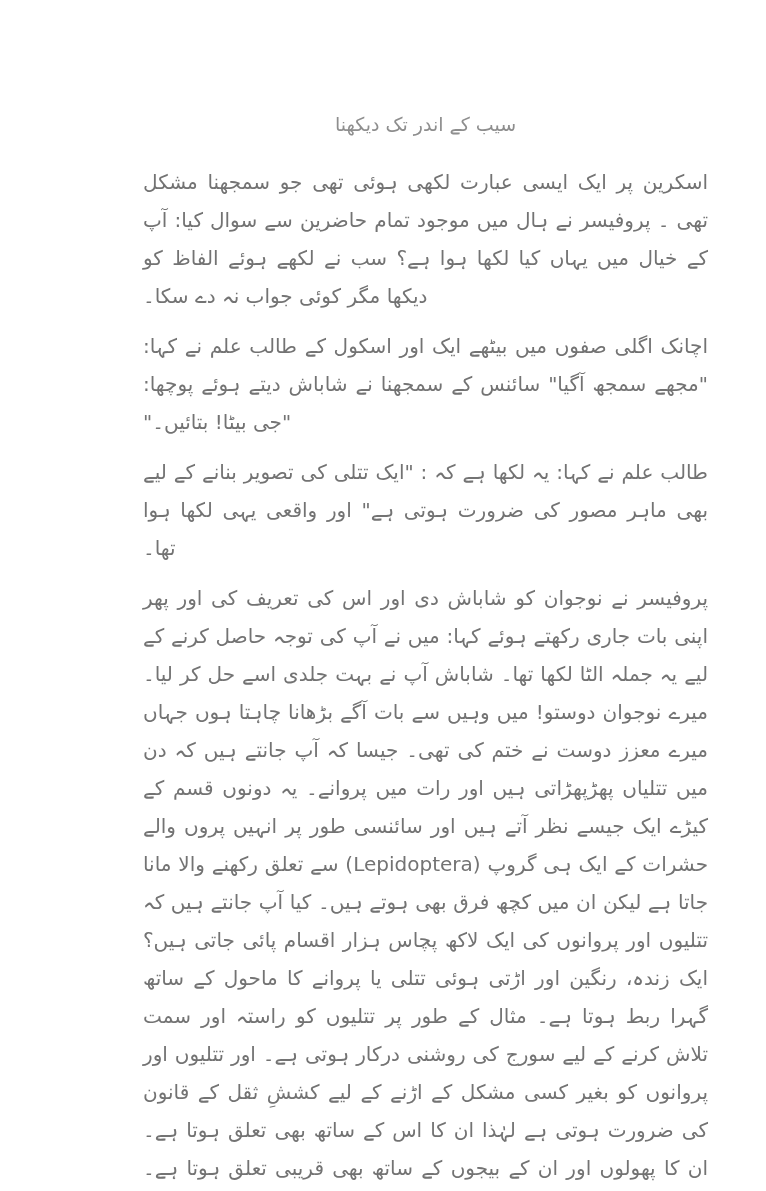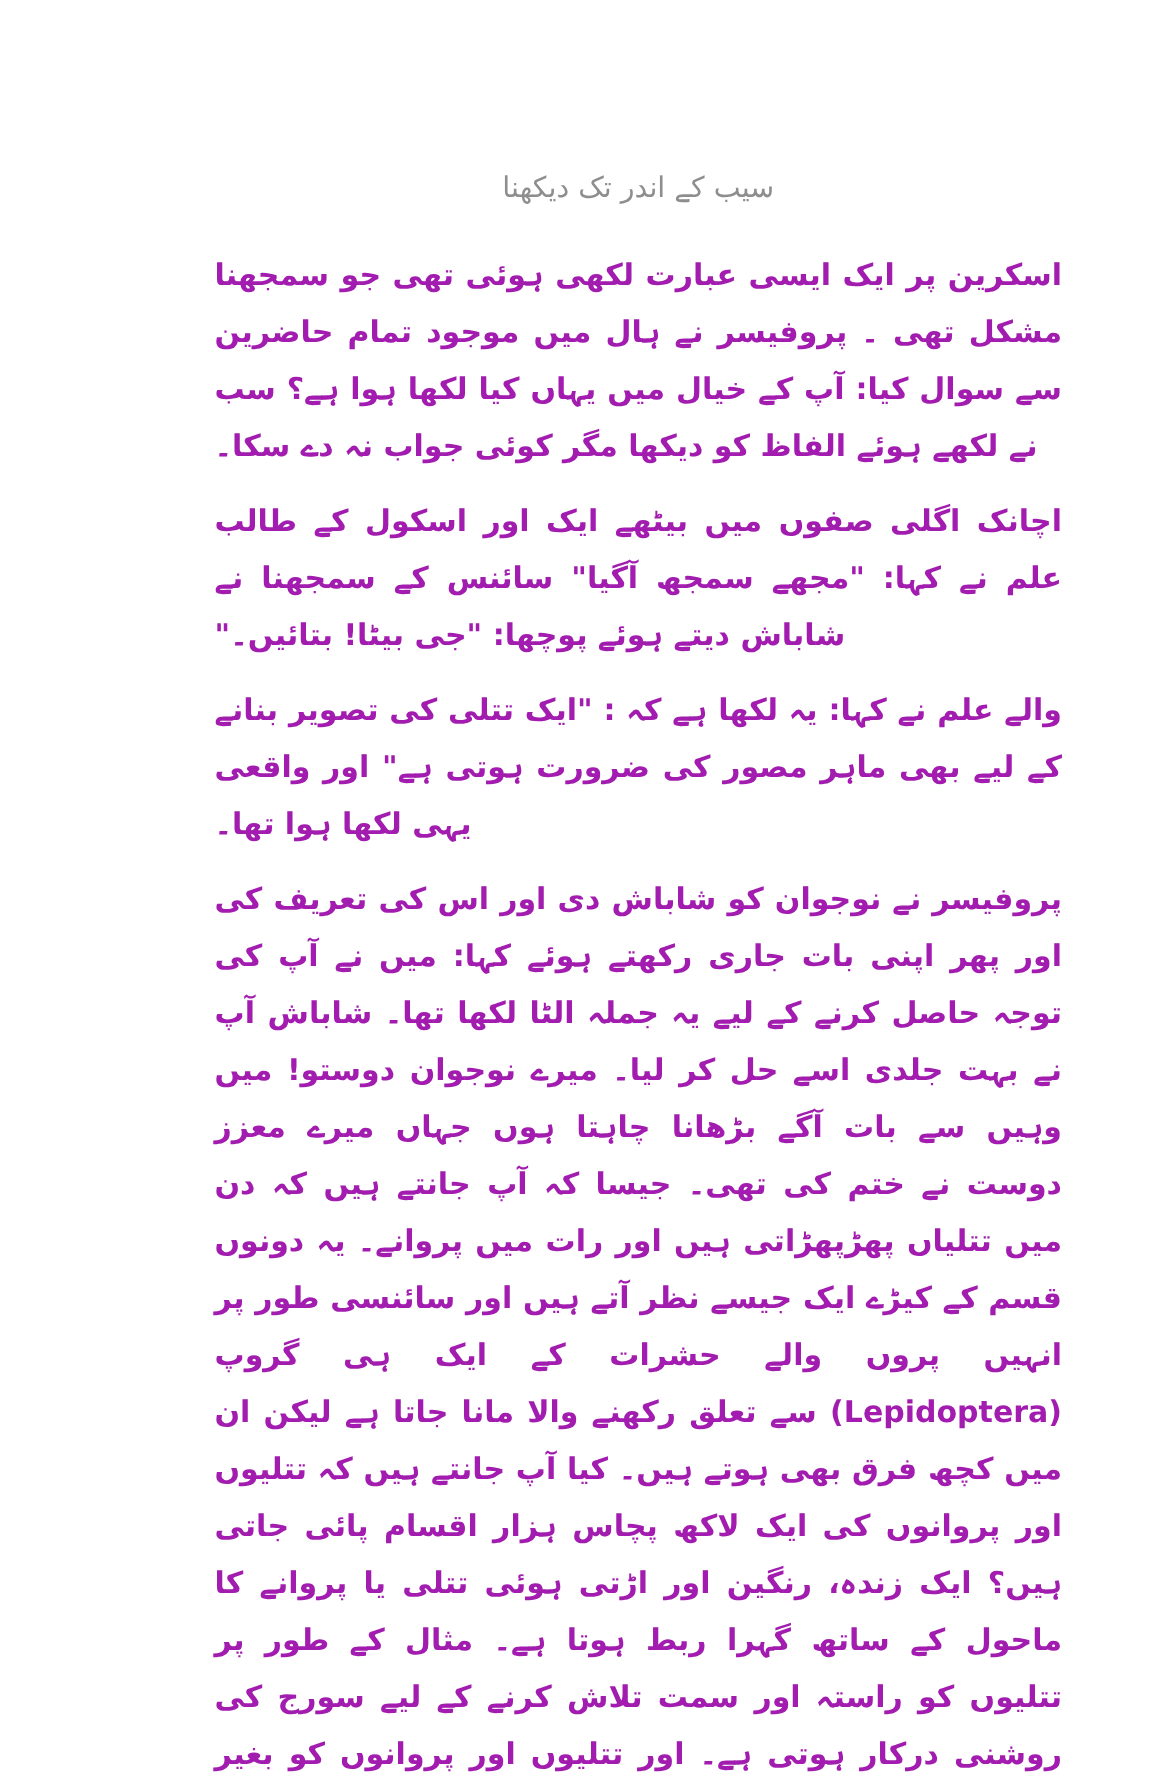--- a/index.html
+++ b/index.html
@@ -29,25 +29,24 @@
     font-weight: 400;
   }
   .body-text {
     direction: rtl;
   }
   .para {
     direction: rtl;
     unicode-bidi: plaintext;
     font-size: 20px;
     line-height: 38px;
-    color: #a21caf;
+    color: #737373;
     text-align: justify;
     text-align-last: left;
     margin: 0 0 12px 0;
-    font-weight: bold;
   }
   .para:last-child {
     margin-bottom: 0;
   }
   .footer {
     margin-top: auto;
     direction: rtl;
     text-align: center;
     color: #7b7b7b;
     font-size: 15px;
@@ -61,21 +60,21 @@
 </head>
 <body>
 
 <div class="page">
 
   <div class="header-title">سیب کے اندر تک  دیکھنا</div>
 
   <div class="body-text">
     <p class="para">اسکرین پر ایک ایسی عبارت لکھی ہوئی تھی جو سمجھنا مشکل تھی ۔ پروفیسر نے ہال میں موجود تمام حاضرین سے سوال کیا: آپ کے خیال میں یہاں کیا لکھا ہوا ہے؟ سب نے لکھے ہوئے الفاظ کو دیکھا مگر کوئی جواب نہ دے سکا۔</p>
     <p class="para">اچانک اگلی صفوں میں بیٹھے ایک اور اسکول کے طالب علم نے کہا: "مجھے سمجھ آگیا" سائنس کے سمجھنا نے شاباش دیتے ہوئے پوچھا: "جی بیٹا! بتائیں۔"</p>
-    <p class="para">والے علم نے کہا: یہ لکھا ہے کہ : "ایک تتلی کی تصویر بنانے کے لیے بھی ماہر مصور کی ضرورت ہوتی ہے" اور واقعی یہی لکھا ہوا تھا۔</p>
+    <p class="para">طالب علم نے کہا: یہ لکھا ہے کہ : "ایک تتلی کی تصویر بنانے کے لیے بھی ماہر مصور کی ضرورت ہوتی ہے" اور واقعی یہی لکھا ہوا تھا۔</p>
     <p class="para">پروفیسر نے نوجوان کو شاباش دی اور اس کی تعریف کی اور پھر اپنی بات جاری رکھتے ہوئے کہا: میں نے آپ کی توجہ حاصل کرنے کے لیے یہ جملہ الٹا لکھا تھا۔ شاباش آپ نے بہت جلدی اسے حل کر لیا۔ میرے نوجوان دوستو! میں وہیں سے بات آگے بڑھانا چاہتا ہوں جہاں میرے معزز دوست نے ختم کی تھی۔ جیسا کہ آپ جانتے ہیں کہ دن میں تتلیاں پھڑپھڑاتی ہیں اور رات میں پروانے۔ یہ دونوں قسم کے کیڑے ایک جیسے نظر آتے ہیں اور سائنسی طور پر انہیں پروں والے حشرات کے ایک ہی گروپ (Lepidoptera) سے تعلق رکھنے والا مانا جاتا ہے لیکن ان میں کچھ فرق بھی ہوتے ہیں۔ کیا آپ جانتے ہیں کہ تتلیوں اور پروانوں کی ایک لاکھ پچاس ہزار اقسام پائی جاتی ہیں؟ ایک زندہ، رنگین اور اڑتی ہوئی تتلی یا پروانے کا ماحول کے ساتھ گہرا ربط ہوتا ہے۔ مثال کے طور پر تتلیوں کو راستہ اور سمت تلاش کرنے کے لیے سورج کی روشنی درکار ہوتی ہے۔ اور تتلیوں اور پروانوں کو بغیر کسی مشکل کے اڑنے کے لیے کششِ ثقل کے قانون کی ضرورت ہوتی ہے لہٰذا ان کا اس کے ساتھ بھی تعلق ہوتا ہے۔ ان کا پھولوں اور ان کے بیجوں کے ساتھ بھی قریبی تعلق ہوتا ہے۔ تتلیاں جو صرف ایک یا دو ماہ جیتی ہیں کسی سے اڑنے کی تربیت نہیں لیتیں اور ہوابازی کے اصول جانے بغیر خود سے اڑنا شروع کر دیتی ہیں۔ اور جہاں تک پروانوں کا تعلق ہے تو ان کے سونگھنے اور سننے کے نظام خاص طور پر حیران کن اور انتہائی حساس ہوتے ہیں۔ کچھ اقسام کے</p>
   </div>
 
   <div class="footer">
     <span class="bullet">•</span><span>۸۱</span><span class="bullet">•</span>
   </div>
 
 </div>
 
 </body></html>

